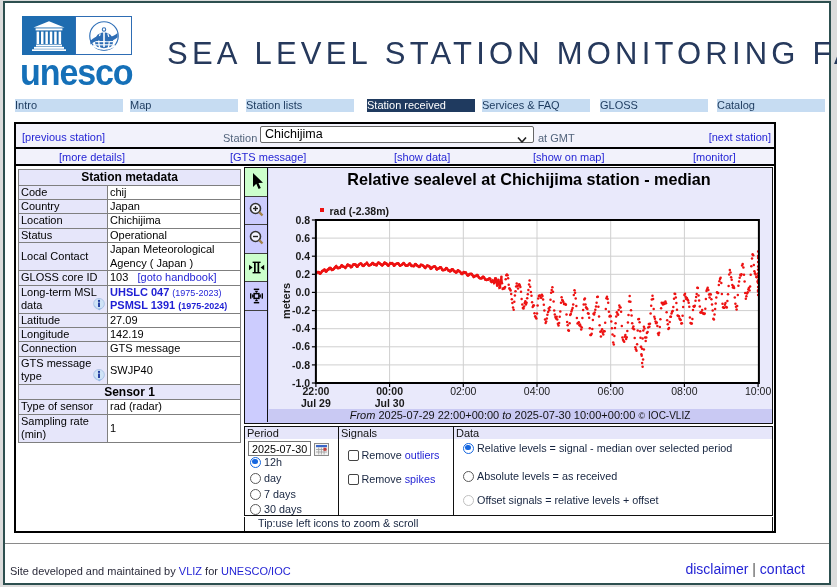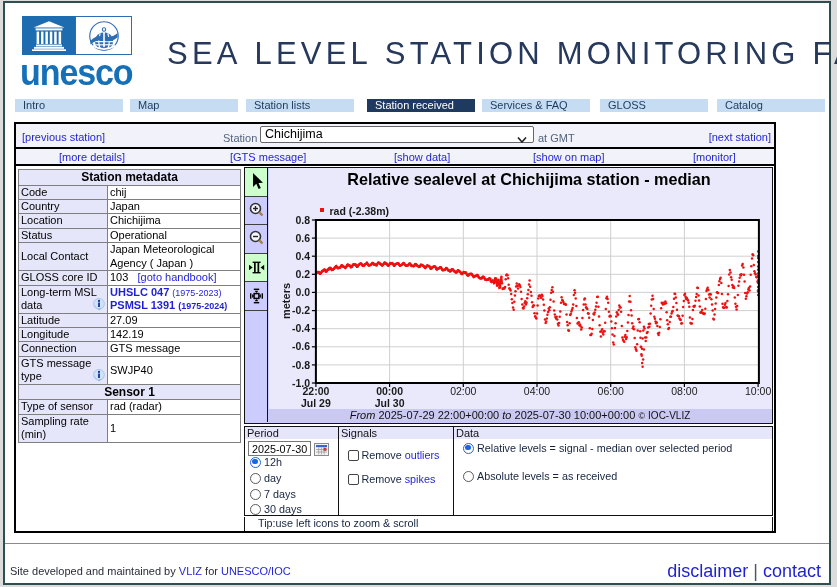--- a/index.html
+++ b/index.html
@@ -1,19 +1,19 @@
 <!DOCTYPE html>
 <html><head><meta charset="utf-8"><title>Sea Level Station Monitoring Facility</title>
 <style>
 *{margin:0;padding:0;box-sizing:border-box}
 html,body{width:837px;height:587px;background:#dcdcdc;font-family:"Liberation Sans",sans-serif;overflow:hidden}
 .page{position:absolute;left:3px;top:1px;width:828px;height:584px;background:#fff;border:2px solid #2d4f4f}
 .abs{position:absolute}
 a,.lnk{color:#1f1fd4;text-decoration:none}
-.tab{position:absolute;top:96px;height:13px;width:108px;background:#c6dcf2;color:#1c3a5e;font-size:11px;line-height:13px;padding-left:8px}
+.tab{position:absolute;top:96px;height:13px;width:108px;background:#c6dcf2;color:#1c3a5e;font-size:11px;line-height:13px;}
 .tab.sel{background:#1f3a5f;color:#fff}
 .mbox{position:absolute;left:9px;top:119px;width:762px;height:411px;border:2px solid #000;background:#fff}
 .lbl{color:#53647c;font-size:11px}
 table.meta{border-collapse:collapse;font-size:11px;table-layout:fixed;width:222px}
 table.meta td,table.meta th{border:1px solid #7f7f7f;padding:0 2px;vertical-align:middle;line-height:1.22;overflow:hidden;white-space:nowrap}
 table.meta th{background:#e6e6fa;text-align:center;font-size:12px}
 table.meta td.l{background:#e6e6fa;width:89px}
 table.meta td.v{background:#fff;width:133px}
 .tbtn{width:22px;height:28.6px;border-bottom:1px solid #404040;display:flex;align-items:center;justify-content:center}
 .ctr-h{background:#e6e6fa;font-size:11px;color:#111;padding:0 2px;height:12.5px;line-height:12.5px}
@@ -1054,20 +1054,21 @@
       </div>
       <div class="abs" style="left:94px;top:0;width:115px;height:100%;border-right:1px solid #111">
         <div class="ctr-h">Signals</div>
         <div class="abs" style="left:9px;top:22px;font-size:10.8px;color:#16243f"><span class="cb"></span>&nbsp;Remove <span class="lnk">outliers</span></div>
         <div class="abs" style="left:9px;top:46px;font-size:10.8px;color:#16243f"><span class="cb"></span>&nbsp;Remove <span class="lnk">spikes</span></div>
       </div>
       <div class="abs" style="left:209px;top:0;right:0;height:100%">
         <div class="ctr-h">Data</div>
         <div class="abs" style="left:9px;top:15px;font-size:10.8px;color:#16243f"><span class="radio on"></span>&nbsp;Relative levels = signal - median over selected period</div>
         <div class="abs" style="left:9px;top:43px;font-size:10.8px;color:#16243f"><span class="radio"></span>&nbsp;Absolute levels = as received</div>
+        <div class="abs" style="left:9px;top:67px;font-size:10.8px;color:#16243f"><span class="radio dis"></span>&nbsp;Offset signals = relative levels + offset</div>
       </div>
     </div>
     <div class="abs" style="left:228px;top:392.5px;width:529px;height:14px;border-left:1px solid #111;border-right:1px solid #111;font-size:10.8px;line-height:13px;color:#16243f;padding-left:13px">Tip:use left icons to zoom &amp; scroll</div>
   </div>
 
   <div class="abs" style="left:0;top:540px;width:824px;height:1px;background:#8a8a8a"></div>
   <div class="abs" style="left:5px;top:562px;font-size:11px;color:#2b2b3a">Site developed and maintained by <span class="lnk">VLIZ</span> for <span class="lnk">UNESCO/IOC</span></div>
-  <div class="abs" style="right:8px;top:558px;font-size:18px"><span class="lnk">disclaimer</span> <span style="color:#555">|</span> <span class="lnk">contact</span></div>
+  <div class="abs" style="right:24px;top:558px;font-size:14px"><span class="lnk">disclaimer</span> <span style="color:#555">|</span> <span class="lnk">contact</span></div>
 </div>
 </body></html>

